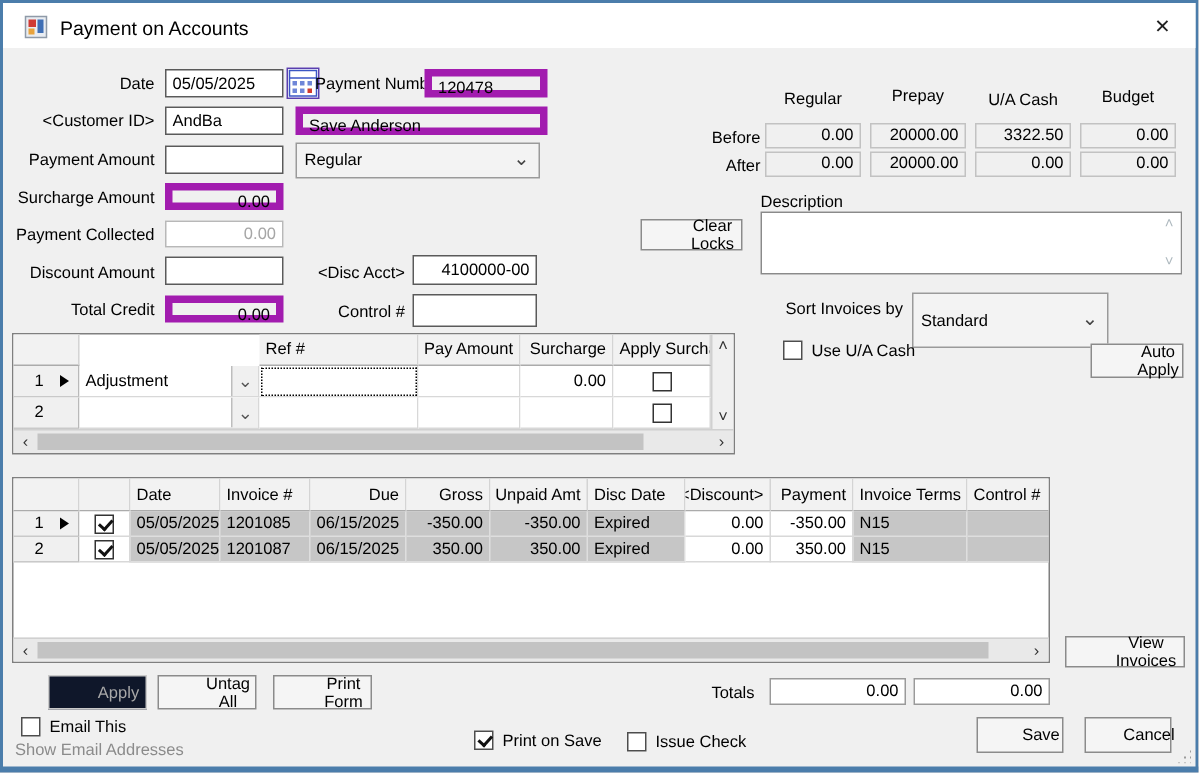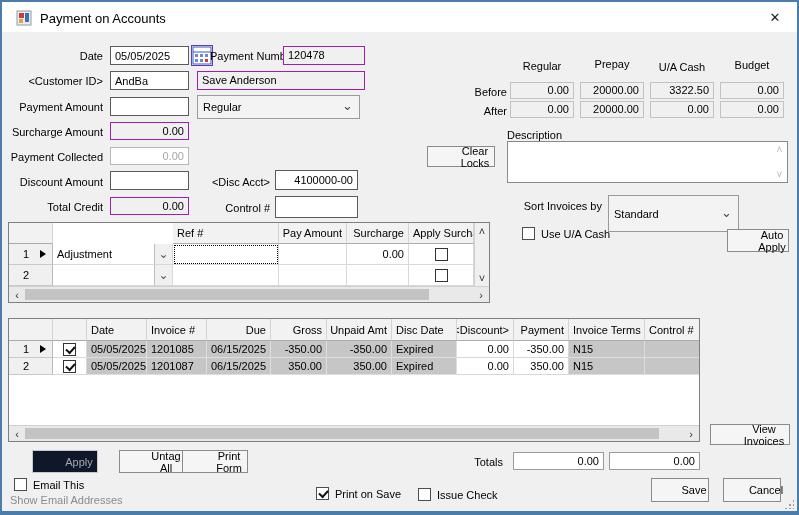--- a/index.html
+++ b/index.html
@@ -13,21 +13,21 @@
   .title-text { position:absolute; left:38px; top:9px; font-size:13px; color:#000; }
   .app-icon { position:absolute; left:14px; top:8px; width:16px; height:16px; }
   .close-btn { position:absolute; right:12px; top:7px; width:20px; height:18px; text-align:center;
                font-size:13px; line-height:18px; color:#222; cursor:default; }
 
   .lbl { position:absolute; text-align:right; white-space:nowrap; }
   .lbll { position:absolute; text-align:left; white-space:nowrap; }
 
   .field, input.field { position:absolute; border:1px solid #5a5a5a; background:#fff; height:19px;
     font-size:11px; padding:0 4px; line-height:17px; outline:none; }
-  .ro { background:#f0f0f0; border:1px solid #a21caf; color:#000; }
+  .ro { background:#f0f0f0; border:5px solid #a21caf; color:#000; }
   .ro2 { background:#f0f0f0; border:1px solid #c2c2c2; color:#000; }
   .num { text-align:right; }
   .dim { color:#a6a6a6; border:1px solid #b8b8b8; background:#fff; }
 
   .btn { position:absolute; background:#f5f5f5; border:1px solid #8b8b8b; text-align:center;
          font-size:11px; color:#000; display:flex; align-items:center; justify-content:center; cursor:default;padding-left:28px; }
   .btn.disabled { background:#0f172a; border-color:#c9c9c9; color:#a8a8a8; }
 
   .combo { position:absolute; background:#f3f3f3; border:1px solid #9a9a9a; display:flex;
            align-items:center; padding-left:5px; }
@@ -275,21 +275,21 @@
     <div class="hscroll" style="left:0;top:106px;width:690px;height:16px">
       <span class="sarrow" style="left:1px;top:1px">‹</span>
       <div class="hthumb" style="left:16px;width:634px"></div>
       <span class="sarrow" style="right:1px;top:1px">›</span>
     </div>
   </div>
 
   <div class="btn" style="left:710px;top:424px;width:80px;height:21px">View Invoices</div>
 
   <div class="btn disabled" style="left:32px;top:450px;width:66px;height:23px">Apply</div>
-  <div class="btn" style="left:119px;top:450px;width:66px;height:23px">Untag All</div>
+  <div class="btn" style="left:105px;top:450px;width:66px;height:23px">Untag All</div>
   <div class="btn" style="left:182px;top:450px;width:66px;height:23px">Print Form</div>
 
   <div class="lbl" style="left:450px;top:456px;width:53px">Totals</div>
   <div class="field num" style="left:513px;top:452px;width:91px;height:18px;border-color:#9a9a9a">0.00</div>
   <div class="field num" style="left:609px;top:452px;width:91px;height:18px;border-color:#9a9a9a">0.00</div>
 
   <span class="chk" style="left:14px;top:478px"></span>
   <span class="chklbl" style="left:33px;top:479px">Email This</span>
   <span class="link" style="left:10px;top:494px">Show Email Addresses</span>
 

